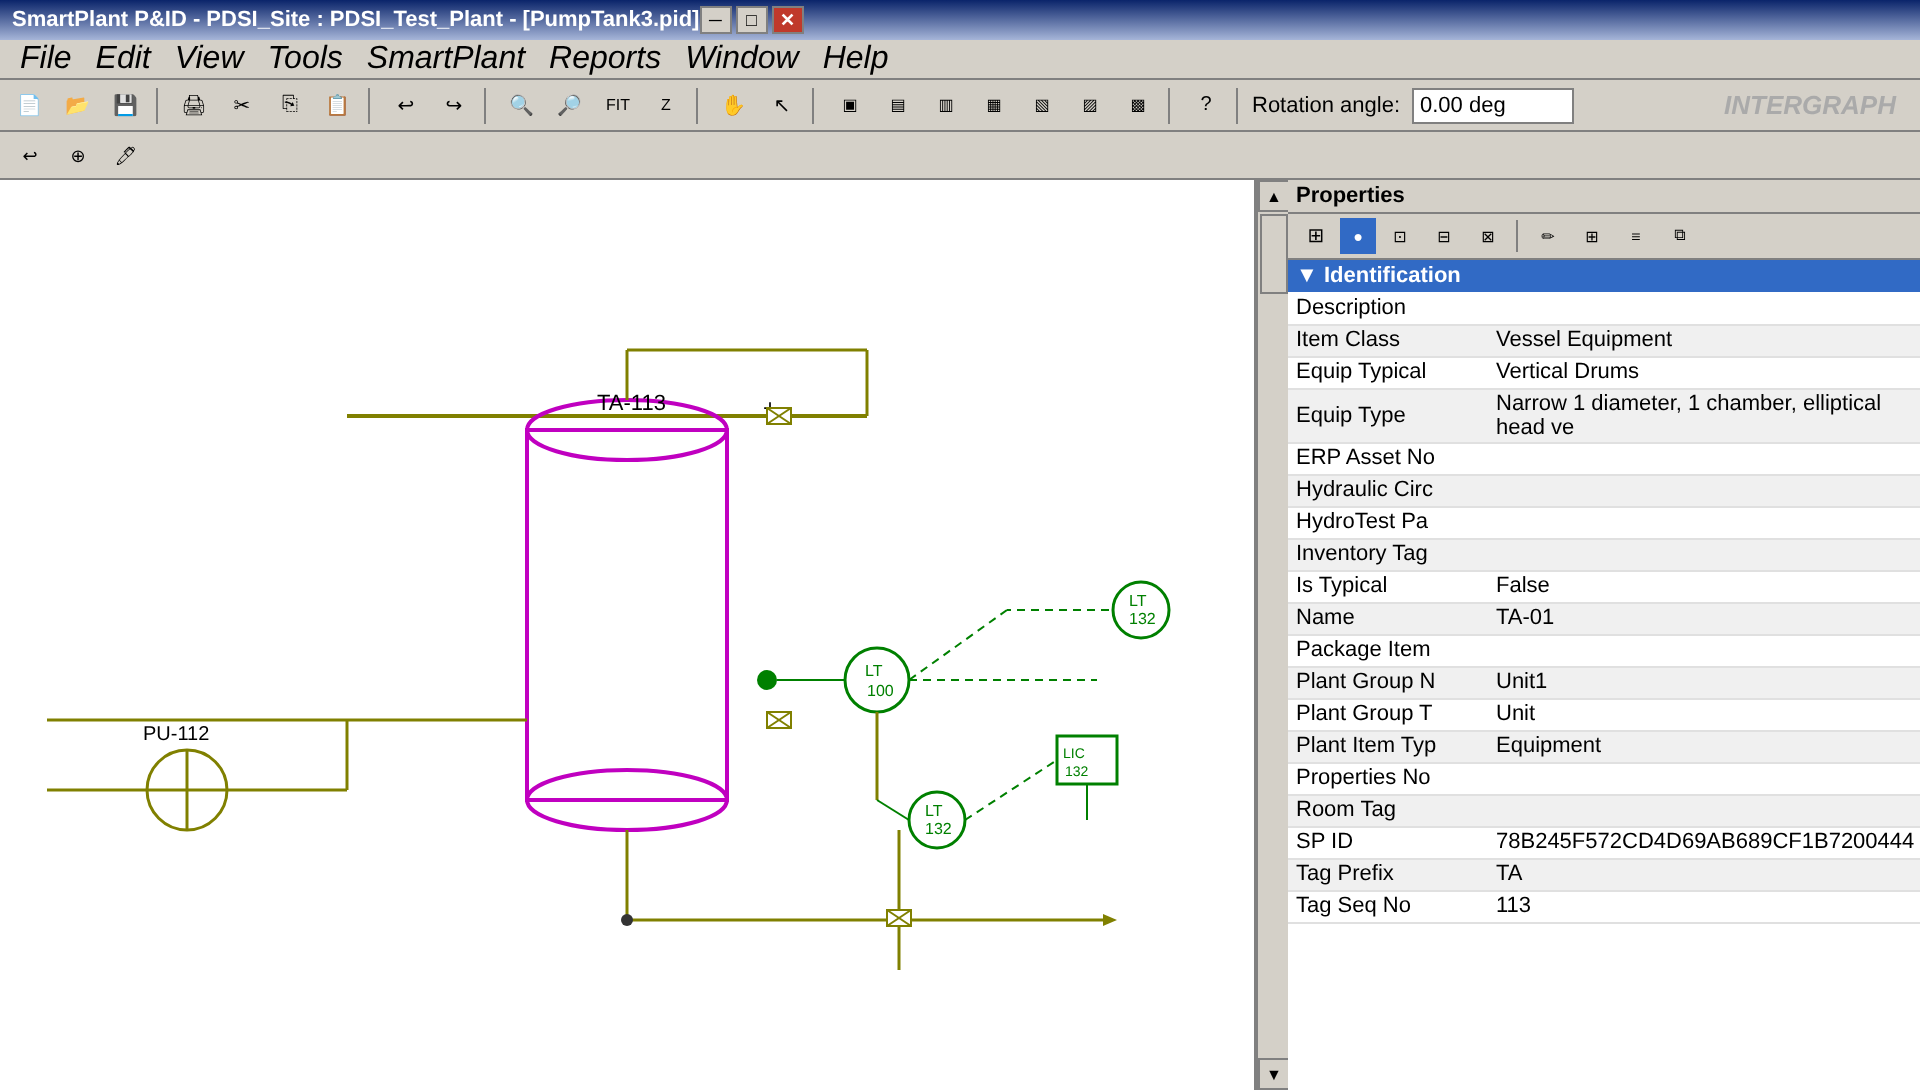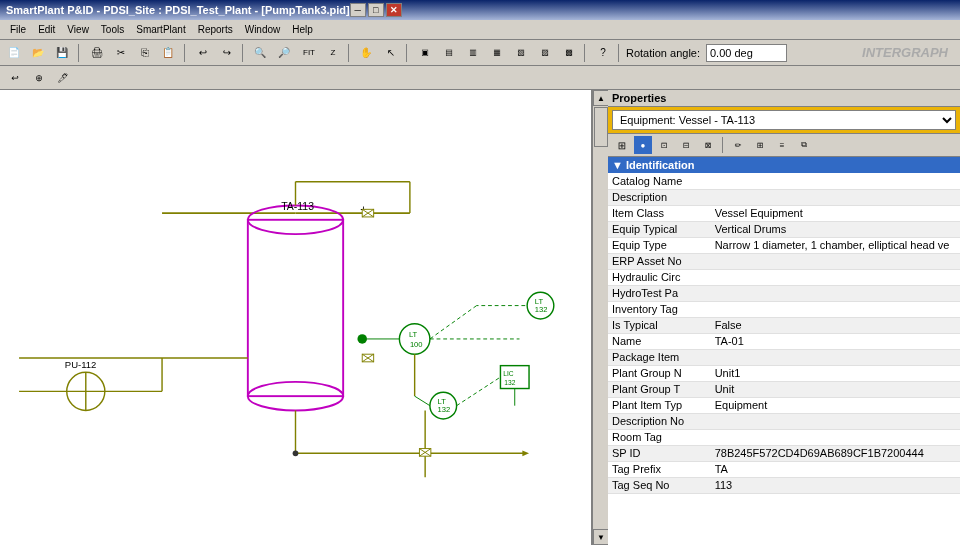--- a/index.html
+++ b/index.html
@@ -32,23 +32,24 @@
     #menubar {
       background: #d4d0c8;
       border-bottom: 1px solid #808080;
       display: flex;
       align-items: center;
       height: 20px;
       padding: 0 4px;
     }
     .menu-item {
       padding: 2px 6px;
-      font-size: 10px;
+      font-size: 16px;
       cursor: pointer;
       color: #000;
+      font-style: italic;
     }
 
     
     #toolbar1 {
       background: #d4d0c8;
       border-bottom: 1px solid #808080;
       display: flex;
       align-items: center;
       height: 26px;
       padding: 2px 4px;
@@ -113,24 +114,24 @@
     .scroll-track { flex: 1; background: #d4d0c8; }
     .scroll-thumb {
       width: 14px; height: 40px;
       background: #d4d0c8;
       border: 1px solid #808080;
       margin: 1px;
     }
 
     
     #right-panel {
-      width: 352px;
+      width: 316px;
       display: flex;
       flex-direction: column;
-      background: #eab308;
+      background: #c4b5fd;
     }
 
     
     #properties-panel {
       flex: 1;
       display: flex;
       flex-direction: column;
       overflow: hidden;
     }
     #properties-header {
@@ -392,25 +393,20 @@
       </div>
       <div class="scroll-btn">▼</div>
     </div>
   </div>
 
   <div id="right-panel">
 
     <div id="properties-panel">
       <div id="properties-header">Properties</div>
 
-      <div id="equipment-selector">
-        <select id="equipment-dropdown">
-          <option>Equipment: Vessel - TA-113</option>
-        </select>
-      </div>
 
       <div id="prop-toolbar">
         <div class="prop-tb-btn" style="font-size:10px;">⊞</div>
         <div class="prop-tb-btn" style="font-size:8px;background:#316ac5;color:white;width:18px;">●</div>
         <div class="prop-tb-btn" style="font-size:8px;">⊡</div>
         <div class="prop-tb-btn" style="font-size:8px;">⊟</div>
         <div class="prop-tb-btn" style="font-size:8px;">⊠</div>
         <div style="width:2px;height:16px;border-left:1px solid #808080;margin:0 2px;"></div>
         <div class="prop-tb-btn" style="font-size:8px;">✏</div>
         <div class="prop-tb-btn" style="font-size:8px;">⊞</div>
@@ -423,24 +419,20 @@
           <thead>
             <tr>
               <th>
                 <span>▼</span>
                 <span>Identification</span>
               </th>
               <th></th>
             </tr>
           </thead>
           <tbody id="props-tbody">
-          <tr>
-      <td class="prop-name">Catalog Name</td>
-      <td class="prop-value"></td>
-    </tr>
               <tr>
       <td class="prop-name">Description</td>
       <td class="prop-value"></td>
     </tr>
               <tr>
       <td class="prop-name">Item Class</td>
       <td class="prop-value">Vessel Equipment</td>
     </tr>
               <tr>
       <td class="prop-name">Equip Typical</td>
@@ -484,21 +476,21 @@
     </tr>
               <tr>
       <td class="prop-name">Plant Group T</td>
       <td class="prop-value">Unit</td>
     </tr>
               <tr>
       <td class="prop-name">Plant Item Typ</td>
       <td class="prop-value">Equipment</td>
     </tr>
               <tr>
-      <td class="prop-name">Description No</td>
+      <td class="prop-name">Properties No</td>
       <td class="prop-value"></td>
     </tr>
               <tr>
       <td class="prop-name">Room Tag</td>
       <td class="prop-value"></td>
     </tr>
               <tr>
       <td class="prop-name">SP ID</td>
       <td class="prop-value">78B245F572CD4D69AB689CF1B7200444</td>
     </tr>

